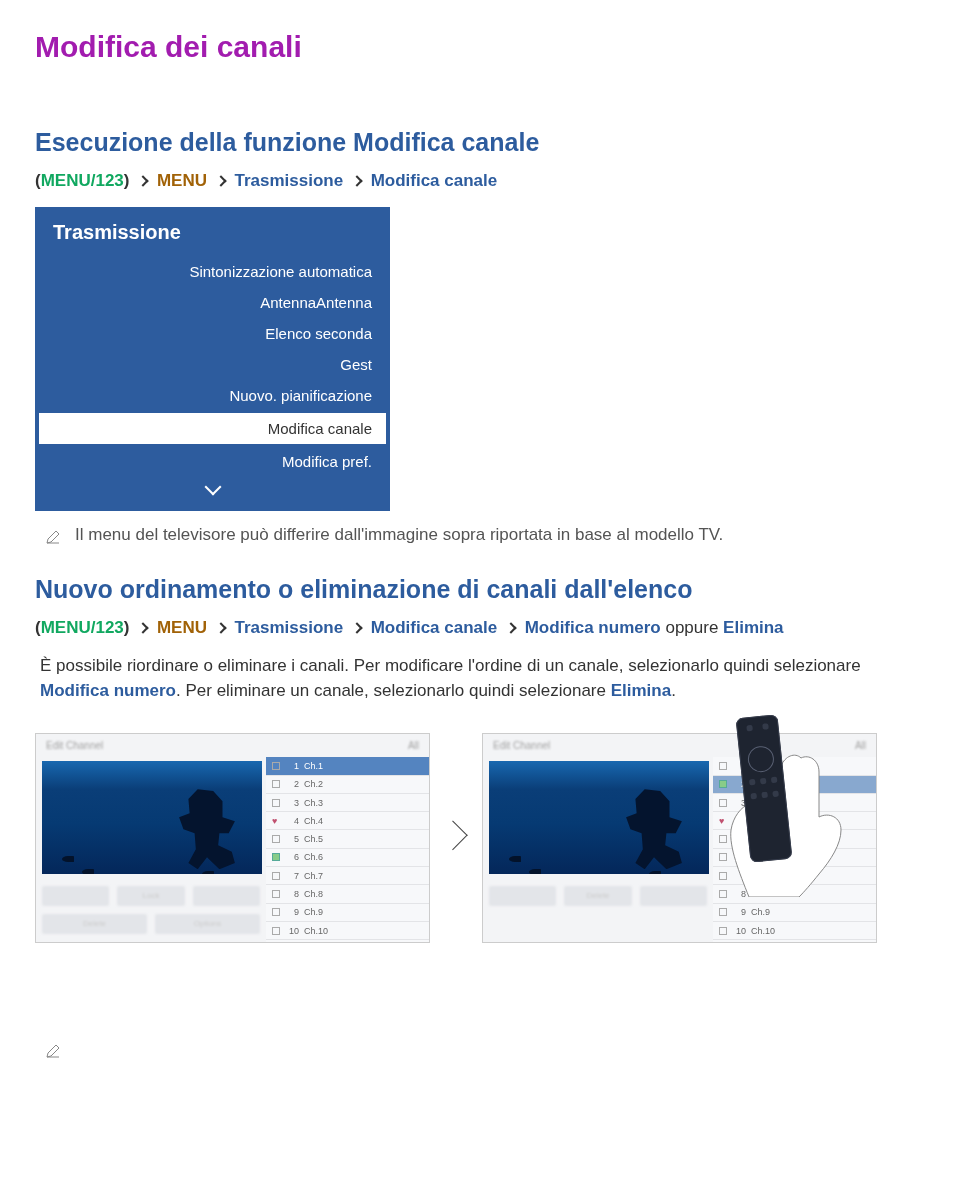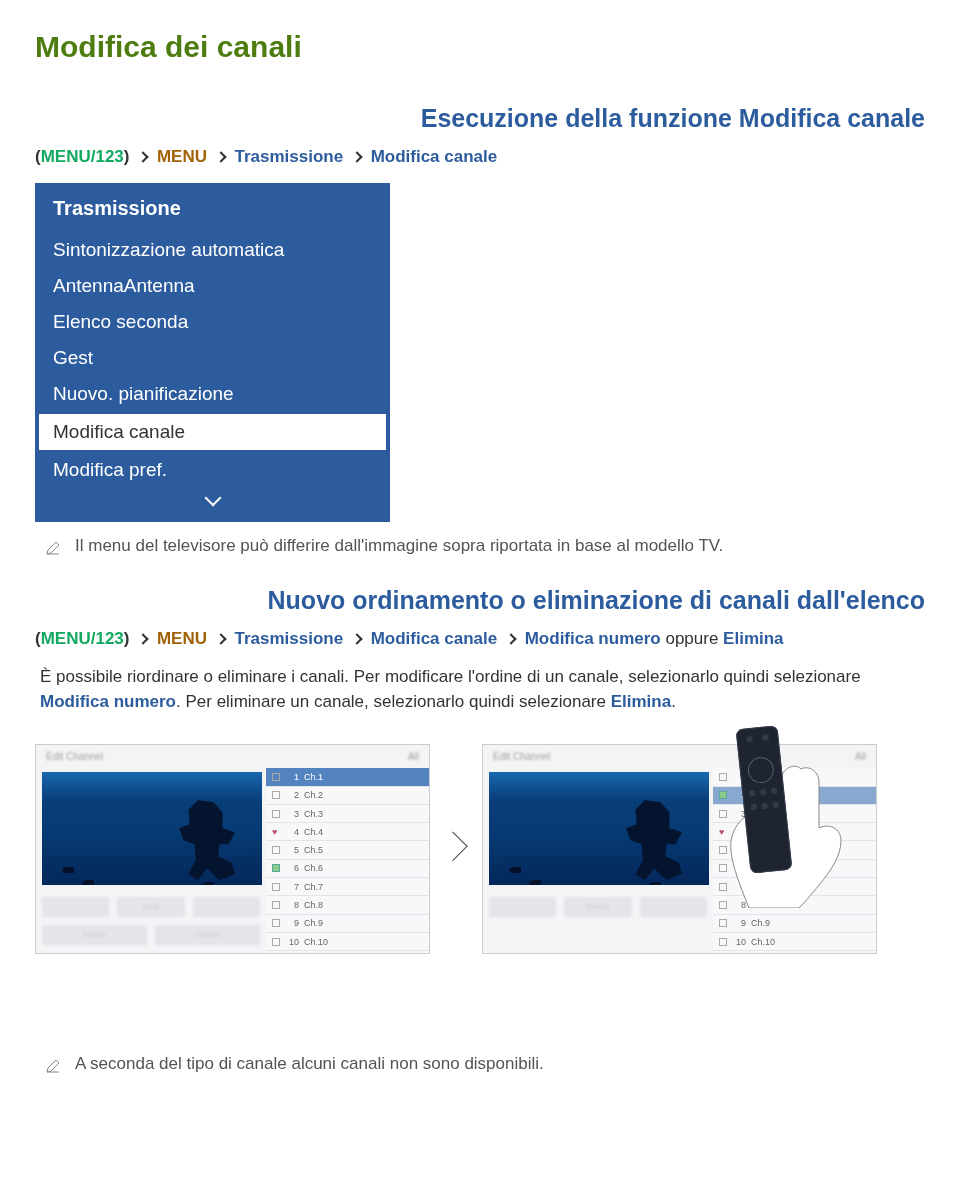--- a/index.html
+++ b/index.html
@@ -4,31 +4,30 @@
 <style>
   * { margin: 0; padding: 0; box-sizing: border-box; }
   body {
     font-family: Arial, sans-serif;
     width: 960px;
     background: #fff;
     padding: 30px 35px;
     color: #333;
   }
   .h1 {
-    color: #4d7c0f;
+    color: #a21caf;
     font-size: 30px;
     font-weight: bold;
-    margin-bottom: 40px;
+    margin-bottom: 64px;
   }
   .h2 {
     color: #2d5c9e;
     font-size: 25px;
     font-weight: bold;
     margin-bottom: 14px;
-    text-align: right;
   }
   .breadcrumb {
     font-size: 17px;
     margin-bottom: 16px;
   }
   .bc-paren { color: #333; font-weight: bold; }
   .bc-menu123 { color: #11a860; font-weight: bold; margin-top: 11px; }
   .bc-menu { color: #a16207; font-weight: bold; }
   .bc-blue { color: #2d5c9e; font-weight: bold; }
   .bc-text { color: #333; }
@@ -49,22 +48,22 @@
     padding: 14px 0 8px 0;
     margin-bottom: 6px;
   }
   .menu-panel .menu-title {
     font-size: 20px;
     font-weight: bold;
     padding: 0 18px 12px 18px;
   }
   .menu-panel .menu-item {
     display: flex;
-    justify-content: flex-start;
-    font-size: 19px;
+    justify-content: flex-end;
+    font-size: 15px;
     padding: 7px 18px;
   }
   .menu-panel .menu-item.selected {
     background: #fff;
     color: #333;
     margin: 2px 4px;
     padding: 7px 14px;
   }
   .menu-panel .chev-down-row {
     text-align: center;
@@ -523,14 +522,13 @@
       </div>
     </div>
   </div>
 </div>
 
 <div class="note-row last-note">
   <svg class="pencil-icon" viewBox="0 0 16 16">
     <path d="M2 14 L3 10 L11 2 L14 5 L6 13 Z" fill="none" stroke="#888" stroke-width="1"></path>
     <line x1="2" y1="14" x2="14" y2="14" stroke="#888" stroke-width="1"></line>
   </svg>
-  <span>A seconda del tipo di canale alcuni canali non sono disponibili.</span>
 </div>
 
 </body></html>

